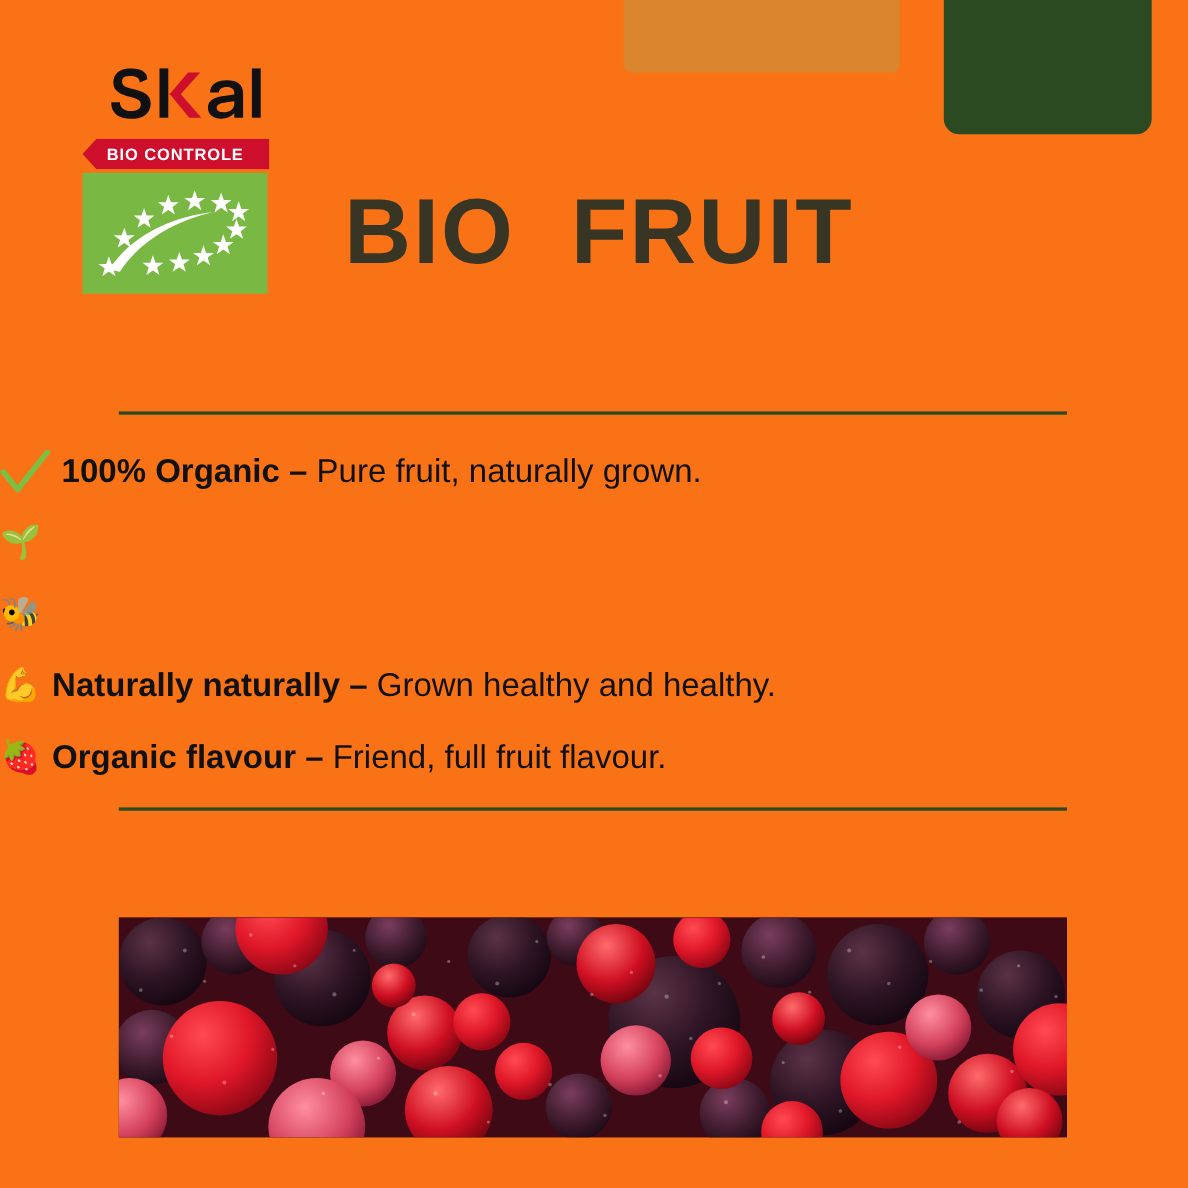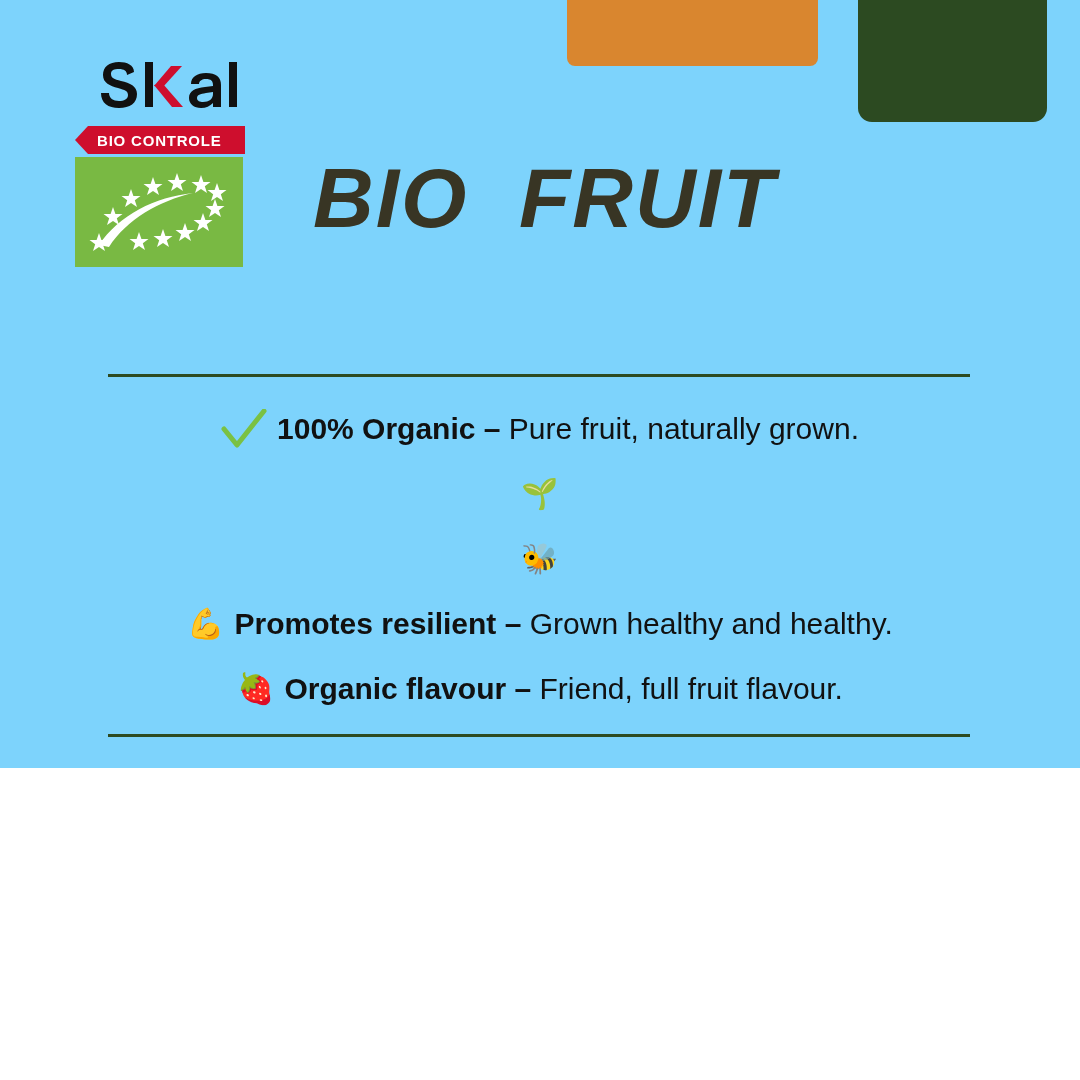--- a/index.html
+++ b/index.html
@@ -6,22 +6,22 @@
     margin: 0;
     padding: 0;
     background: #ffffff;
   }
   body {
     font-family: "Liberation Sans", sans-serif;
   }
   .canvas {
     position: relative;
     width: 1080px;
-    height: 768px;
-    background: #7dd3fc;
+    height: 1080px;
+    background: #f97316;
     overflow: hidden;
   }
 
   
   .block-orange {
     position: absolute;
     left: 567px;
     top: -40px;
     width: 251px;
     height: 106px;
@@ -77,28 +77,27 @@
     height: 110px;
     background: #79B943;
     position: relative;
   }
   .eu-leaf svg { display: block; }
 
   
   .headline {
     position: absolute;
     left: 313px;
-    top: 156px;
+    top: 168px;
     font-size: 84px;
     font-weight: bold;
     letter-spacing: 2px;
     color: #383524;
     line-height: 1;
     white-space: pre;
-    font-style: italic;
   }
 
   
   .divider {
     position: absolute;
     left: 108px;
     width: 862px;
     height: 3px;
     background: #2C4A21;
   }
@@ -108,21 +107,21 @@
   
   .bullets {
     position: absolute;
     left: 0px;
     top: 396px;
     width: 1080px;
   }
   .bullet-row {
     display: flex;
     align-items: center;
-    justify-content: center;
+    justify-content: flex-start;
     height: 65px;
     gap: 10px;
   }
   .bullet-icon {
     font-size: 30px;
     line-height: 1;
     display: inline-block;
   }
   .bullet-icon.check svg { display: block; }
   .bullet-text {
@@ -221,21 +220,21 @@
     <div class="bullet-row">
       <span class="bullet-icon">🌱</span>
     </div>
 
     <div class="bullet-row">
       <span class="bullet-icon">🐝</span>
     </div>
 
     <div class="bullet-row">
       <span class="bullet-icon">💪</span>
-      <span class="bullet-text"><span class="bullet-strong">Promotes resilient</span><span class="bullet-strong"> – </span><span>Grown healthy and healthy.</span></span>
+      <span class="bullet-text"><span class="bullet-strong">Naturally naturally</span><span class="bullet-strong"> – </span><span>Grown healthy and healthy.</span></span>
     </div>
 
     <div class="bullet-row">
       <span class="bullet-icon">🍓</span>
       <span class="bullet-text"><span class="bullet-strong">Organic flavour</span><span class="bullet-strong"> – </span><span>Friend, full fruit flavour.</span></span>
     </div>
 
   </div>
 
   <div class="divider divider-bottom"></div>

